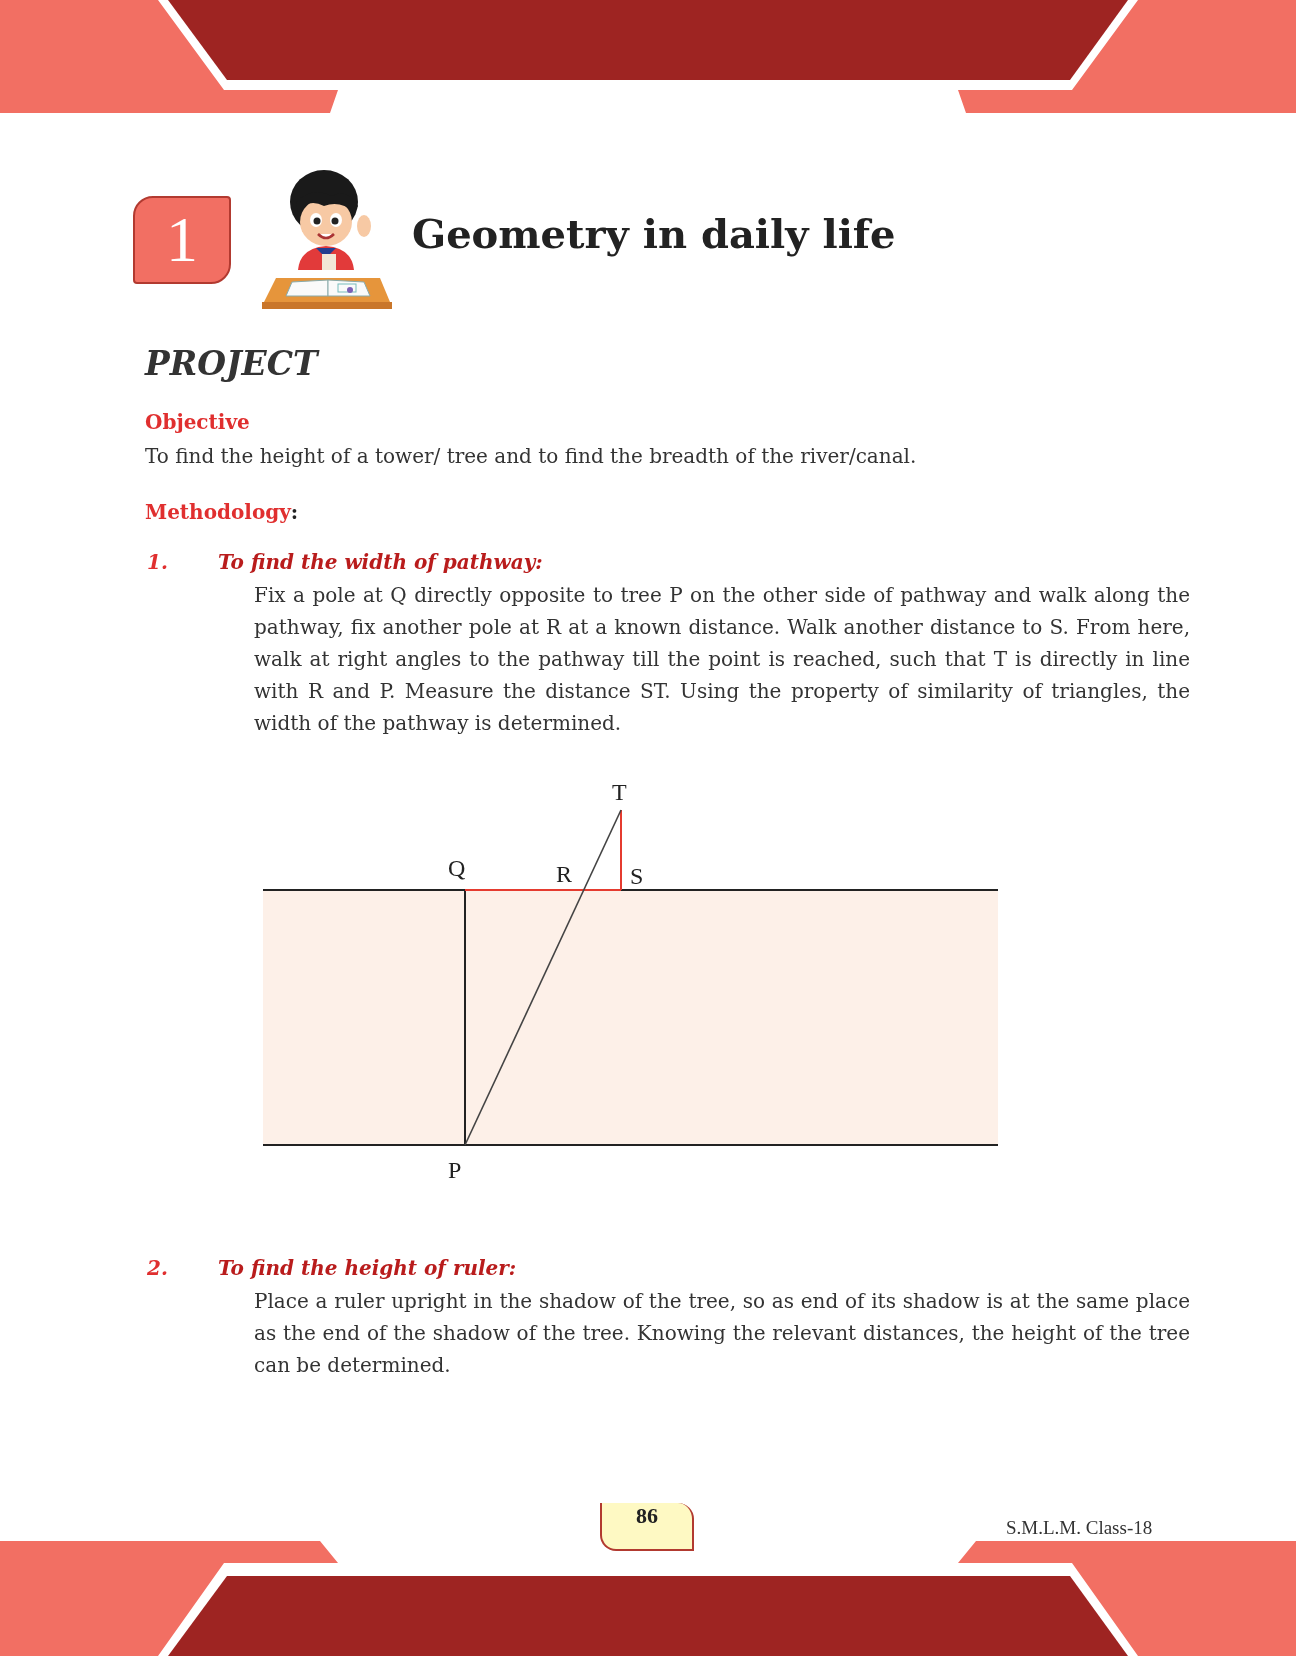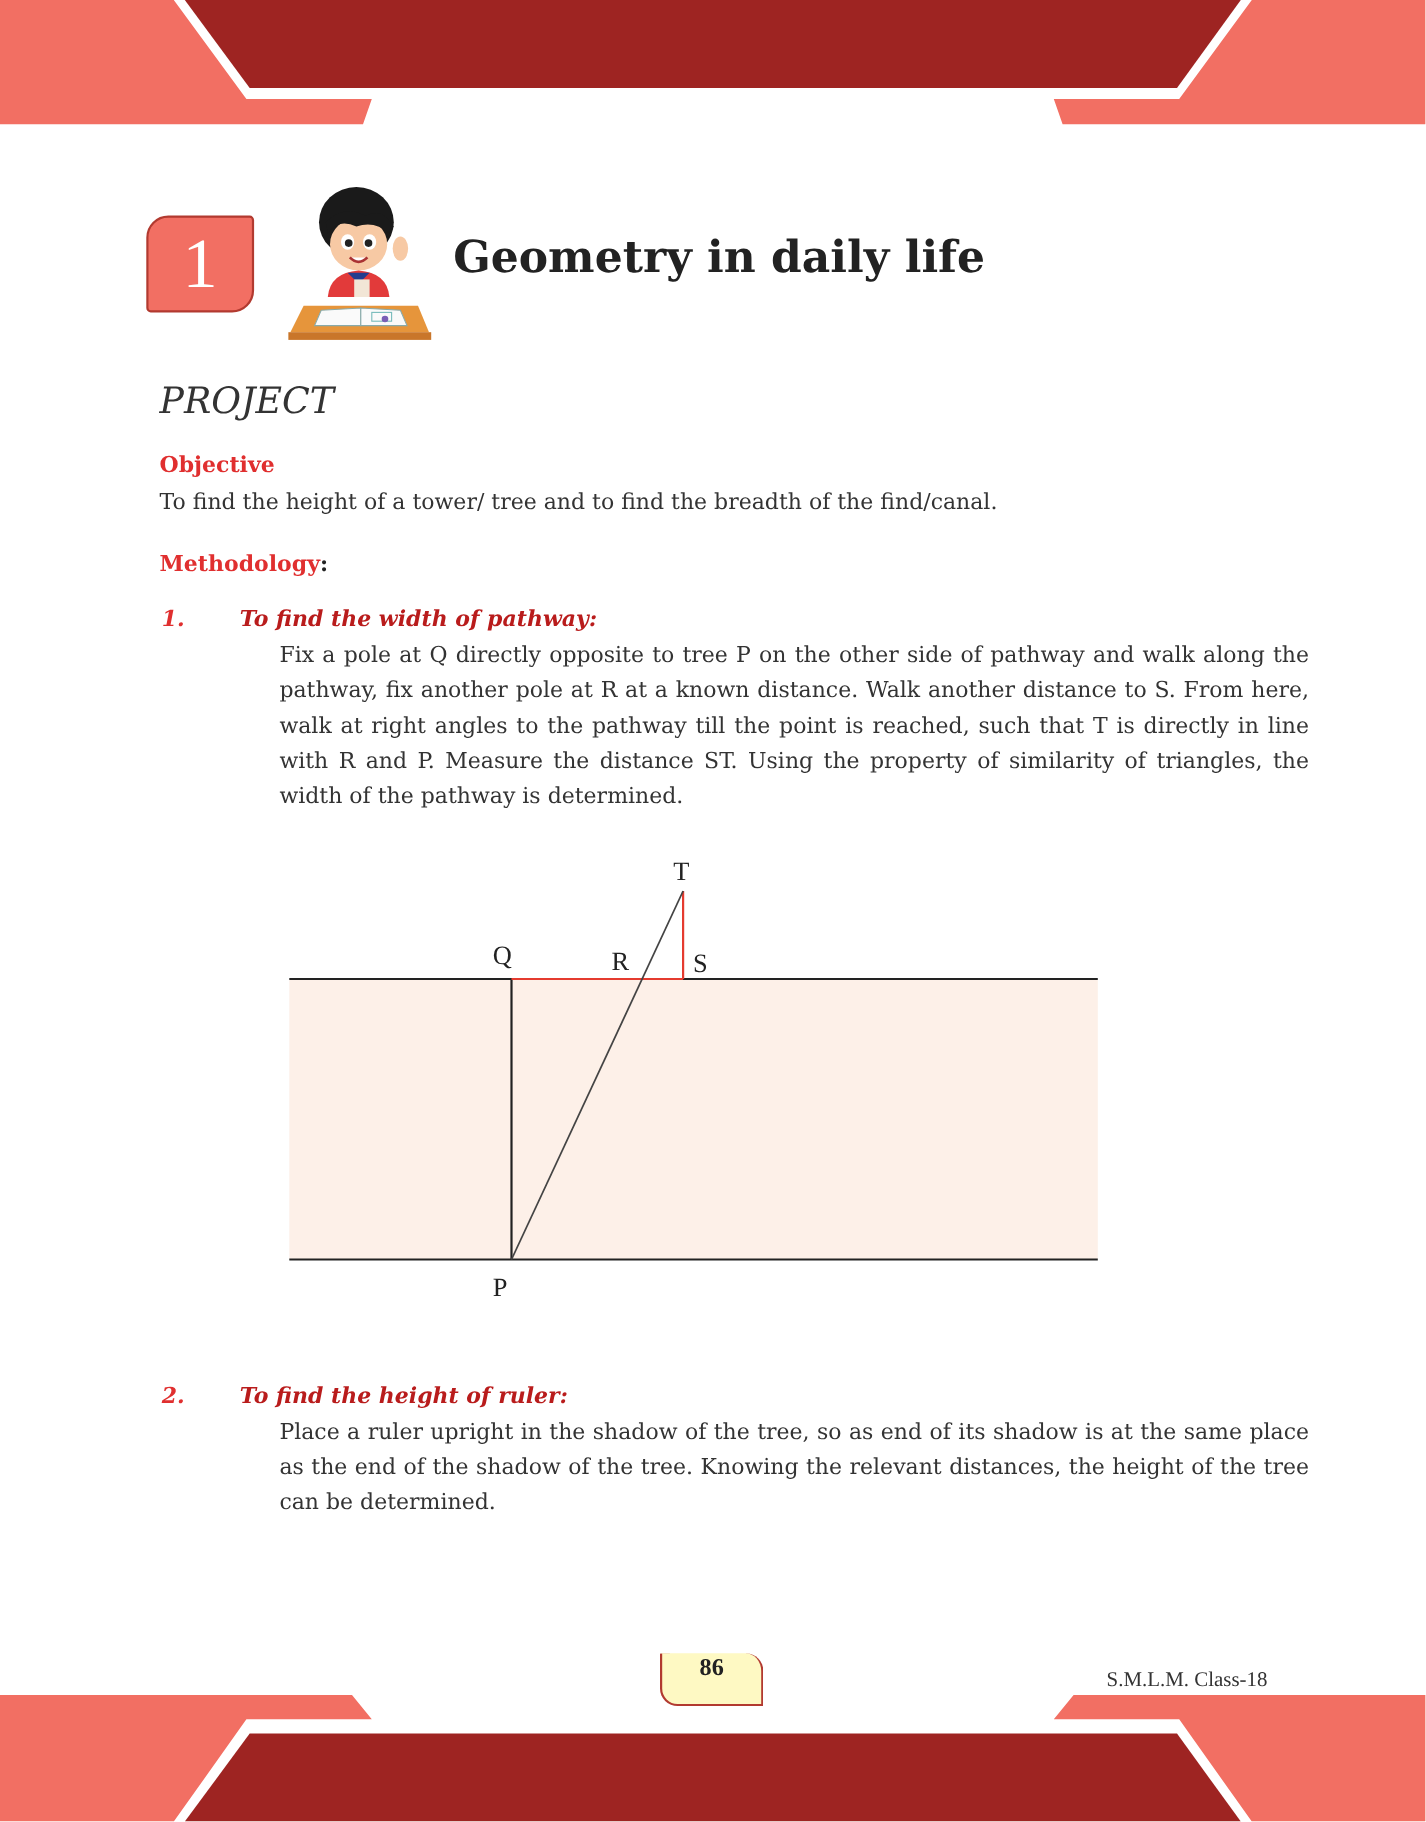--- a/index.html
+++ b/index.html
@@ -16,21 +16,21 @@
     border-radius: 20px 4px 20px 4px;
     display: flex; align-items: center; justify-content: center;
     color: #fff; font-family: "Liberation Serif", serif; font-size: 64px;
   }
   .chapter-title {
     left: 412px; top: 210px;
     font-family: "DejaVu Serif", serif; font-weight: bold; font-size: 40px; color: #222; text-align: right;
   }
   .section-title {
     left: 145px; top: 344px; font-family: "DejaVu Serif", serif;
-    font-weight: normal; font-style: italic; font-size: 33px; color: #333;
+    font-weight: bold; font-style: italic; font-size: 33px; color: #333;
   }
   .label-red {
     font-family: "DejaVu Serif", serif; font-weight: bold; color: #e02f2f; font-size: 20px;
   }
   .body-text { font-family: "DejaVu Serif", serif; font-size: 20px; color: #333; line-height: 32px; }
   .step-num { font-family: "DejaVu Serif", serif; font-weight: bold; font-style: italic; color: #e02f2f; font-size: 20px; }
   .step-title { font-family: "DejaVu Serif", serif; font-weight: bold; font-style: italic; color: #b91c1c; font-size: 20px; }
   .justified { text-align: justify; text-align-last: left; margin-left: 36px; }
 
   .page-number {
@@ -82,21 +82,21 @@
   <polygon points="66,114 102,116 108,130 66,130" fill="#fafafa" stroke="#8aa" stroke-width="1"></polygon>
   <rect x="76" y="118" width="18" height="8" fill="none" stroke="#7bb" stroke-width="1"></rect>
   <circle cx="88" cy="124" r="3" fill="#7a5fb5"></circle>
 </svg>
 
 <div class="abs chapter-title">Geometry in daily life</div>
 
 <div class="abs section-title">PROJECT</div>
 
 <div class="abs label-red" style="left:145px; top:410px;">Objective</div>
-<div class="abs body-text" style="left:145px; top:440px; width:920px;">To find the height of a tower/ tree and to find the breadth of the find/canal.</div>
+<div class="abs body-text" style="left:145px; top:440px; width:920px;">To find the height of a tower/ tree and to find the breadth of the river/canal.</div>
 
 <div class="abs" style="left:145px; top:496px;text-align:right;">
   <span class="label-red">Methodology</span><span class="body-text" style="font-weight:bold; color:#222">:</span>
 </div>
 
 <div class="abs step-num" style="left:147px; top:550px;">1.</div>
 <div class="abs step-title" style="left:218px; top:550px;">To find the width of pathway:</div>
 <div class="abs body-text justified" style="left:218px; top:579px; width:936px;">Fix a pole at Q directly opposite to tree P on the other side of pathway and walk along the pathway, fix another pole at R at a known distance. Walk another distance to S. From here, walk at right angles to the pathway till the point is reached, such that T is directly in line with R and P. Measure the distance ST. Using the property of similarity of triangles, the width of the pathway is determined.</div>
 
 <svg class="abs" style="left:250px; top:770px" width="760" height="420" viewBox="0 0 760 420">

